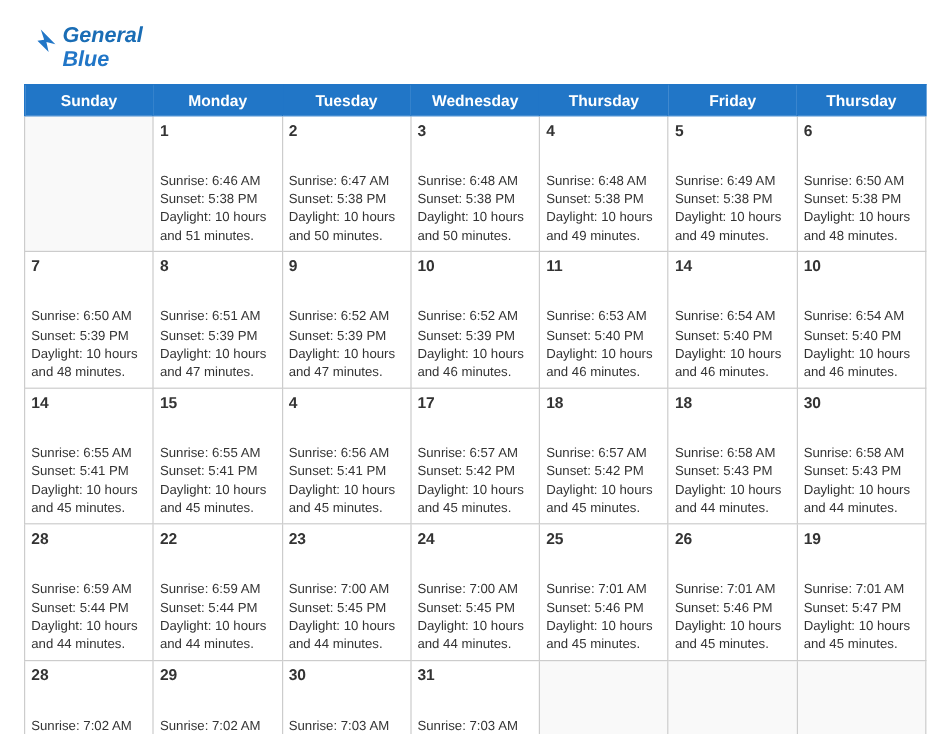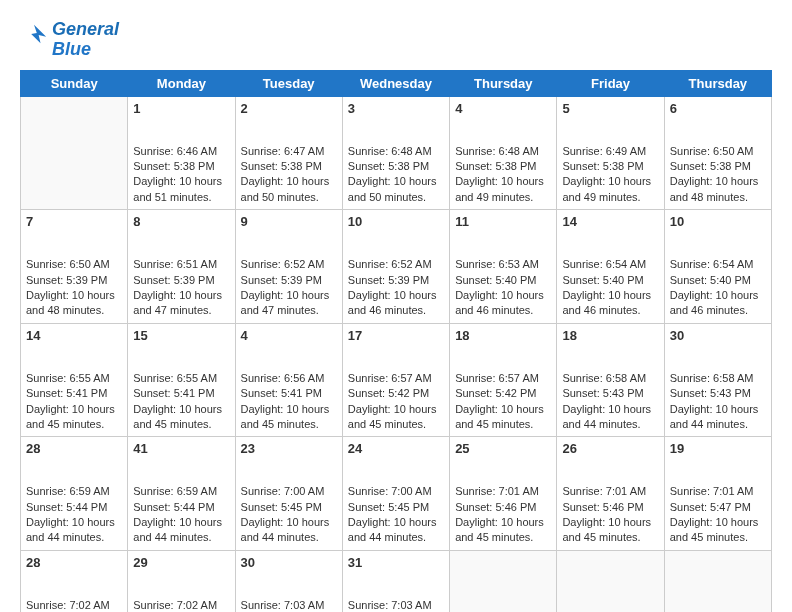--- a/index.html
+++ b/index.html
@@ -205,21 +205,21 @@
           <div class="day-number">30</div>
           <div class="day-info">Sunrise: 6:58 AM<br>Sunset: 5:43 PM<br>Daylight: 10 hours<br>and 44 minutes.</div>
         </td>
       </tr>
       <tr class="week-row">
         <td>
           <div class="day-number">28</div>
           <div class="day-info">Sunrise: 6:59 AM<br>Sunset: 5:44 PM<br>Daylight: 10 hours<br>and 44 minutes.</div>
         </td>
         <td>
-          <div class="day-number">41</div>
+          <div class="day-number">22</div>
           <div class="day-info">Sunrise: 6:59 AM<br>Sunset: 5:44 PM<br>Daylight: 10 hours<br>and 44 minutes.</div>
         </td>
         <td>
           <div class="day-number">23</div>
           <div class="day-info">Sunrise: 7:00 AM<br>Sunset: 5:45 PM<br>Daylight: 10 hours<br>and 44 minutes.</div>
         </td>
         <td>
           <div class="day-number">24</div>
           <div class="day-info">Sunrise: 7:00 AM<br>Sunset: 5:45 PM<br>Daylight: 10 hours<br>and 44 minutes.</div>
         </td>

